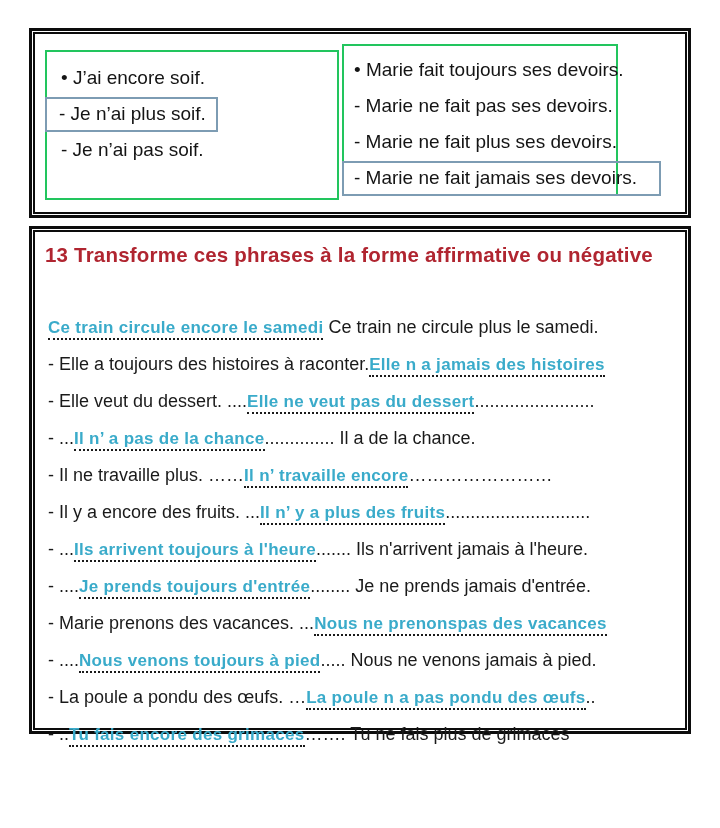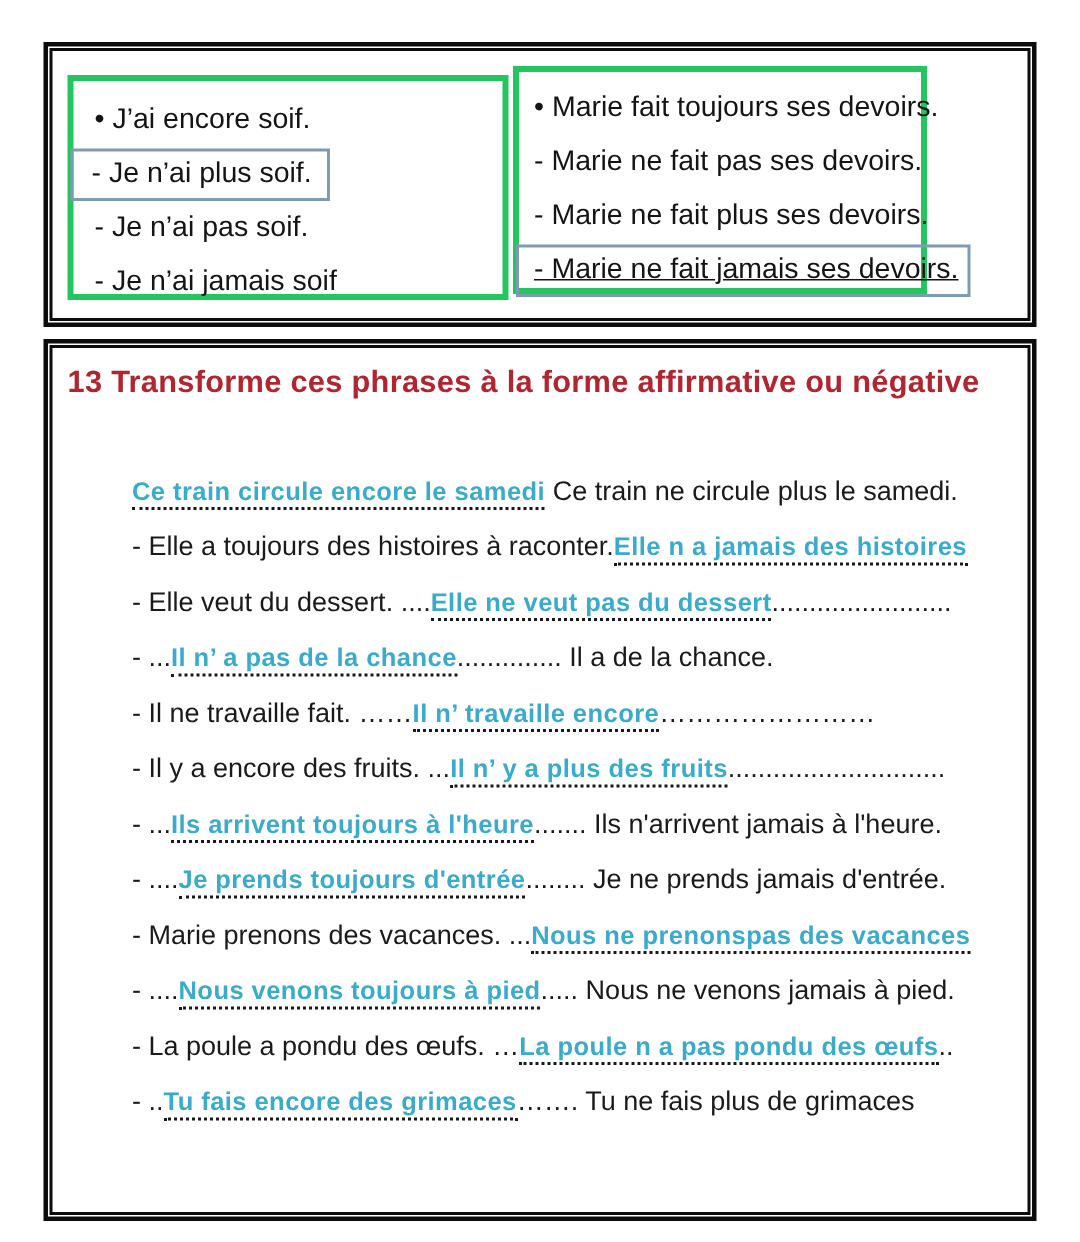--- a/index.html
+++ b/index.html
@@ -5,70 +5,69 @@
   html,body{margin:0;padding:0;background:#fff;}
   body{
     width:720px;height:828px;position:relative;overflow:hidden;
     font-family:"Liberation Sans","DejaVu Sans",sans-serif;
     color:#141414;
   }
   
   .frame{position:absolute;border:3px solid #0c0c0c;background:#fff;padding:1px;box-sizing:border-box;}
   .frame-inner{width:100%;height:100%;border:2px solid #0c0c0c;box-sizing:border-box;position:relative;background:#fff;}
   #top-frame{left:29px;top:28px;width:662px;height:190px;}
-  #bottom-frame{left:29px;top:226px;width:662px;height:588px;}
+  #bottom-frame{left:29px;top:226px;width:662px;height:508px;}
 
-  .sentence-box{position:absolute;border:4px solid #22c55e;background:#fff;box-sizing:border-box;}
+  .sentence-box{position:absolute;border:2px solid #22c55e;background:#fff;box-sizing:border-box;}
   #left-box{left:10px;top:16px;width:294px;height:150px;padding:8px 0 0 14px;}
   #right-box{left:307px;top:10px;width:276px;height:152px;padding:6px 0 0 10px;}
   .sentence-line{font-size:19px;line-height:36px;white-space:nowrap;}
   .hl-box{border:2px solid var(--hl,#7d9cb3);display:inline-block;padding:2px 10px 3px 12px;margin-left:-16px;line-height:26px;}
-  #right-box .hl-box{margin-left:-12px;padding:2px 6px 3px 10px;text-decoration:underline;}
+  #right-box .hl-box{margin-left:-12px;padding:2px 22px 3px 10px;}
 
   #exercise-title{
     color:var(--red,#b02530);font-weight:bold;font-size:20.5px;
     padding:11px 0 0 10px;letter-spacing:.2px;
   }
   #exercise-lines{padding:42px 12px 0 13px;}
-  .ex-line{font-size:18px;line-height:37px;white-space:nowrap;margin-left:40px;}
+  .ex-line{font-size:18px;line-height:37px;white-space:nowrap;}
   .print{color:#1a1a1a;}
   .answer{
     color:var(--blue,#3aabca);font-weight:bold;font-size:17px;
     border-bottom:2px dotted #1a1a1a;padding-bottom:1px;letter-spacing:.3px;
   }
 </style>
 </head>
 <body style="--red: #b02530; --blue: #3aabca; --hl: #7d9cb3;">
 
 <div class="frame" id="top-frame">
   <div class="frame-inner">
     <div class="sentence-box" id="left-box">
         <div class="sentence-line">• J’ai encore soif.</div>
         <div class="sentence-line"><span class="hl-box">- Je n’ai plus soif.</span></div>
         <div class="sentence-line">- Je n’ai pas soif.</div>
-        <div class="sentence-line">- Je n’ai jamais soif</div>
       </div>
     <div class="sentence-box" id="right-box">
         <div class="sentence-line">• Marie fait toujours ses devoirs.</div>
         <div class="sentence-line">- Marie ne fait pas ses devoirs.</div>
         <div class="sentence-line">- Marie ne fait plus ses devoirs.</div>
         <div class="sentence-line"><span class="hl-box">- Marie ne fait jamais ses devoirs.</span></div>
       </div>
   </div>
 </div>
 
 <div class="frame" id="bottom-frame">
   <div class="frame-inner">
     <div id="exercise-title">13 Transforme ces phrases à la forme affirmative ou négative</div>
     <div id="exercise-lines">
         <div class="ex-line"><span class="answer">Ce train  circule encore le samedi</span><span class="print"> Ce train ne circule plus le samedi.</span></div>
         <div class="ex-line"><span class="print">- Elle a toujours des histoires à raconter.</span><span class="answer">Elle n a jamais des histoires</span></div>
         <div class="ex-line"><span class="print">- Elle veut du dessert. ....</span><span class="answer">Elle ne veut  pas du dessert</span><span class="print">........................</span></div>
         <div class="ex-line"><span class="print">- ...</span><span class="answer">Il n’ a  pas de la chance</span><span class="print">.............. Il a de la chance.</span></div>
-        <div class="ex-line"><span class="print">- Il ne travaille fait. ……</span><span class="answer">Il n’ travaille encore</span><span class="print">……………………</span></div>
+        <div class="ex-line"><span class="print">- Il ne travaille plus. ……</span><span class="answer">Il n’ travaille encore</span><span class="print">……………………</span></div>
         <div class="ex-line"><span class="print">- Il y a encore des fruits. ...</span><span class="answer">Il n’ y a plus des fruits</span><span class="print">.............................</span></div>
         <div class="ex-line"><span class="print">- ...</span><span class="answer">Ils arrivent toujours à l'heure</span><span class="print">....... Ils n'arrivent jamais à l'heure.</span></div>
         <div class="ex-line"><span class="print">- ....</span><span class="answer">Je  prends toujours d'entrée</span><span class="print">........ Je ne prends jamais d'entrée.</span></div>
         <div class="ex-line"><span class="print">- Marie prenons des vacances. ...</span><span class="answer">Nous ne prenonspas des vacances</span></div>
         <div class="ex-line"><span class="print">- ....</span><span class="answer">Nous  venons toujours à pied</span><span class="print">..... Nous ne venons jamais à pied.</span></div>
         <div class="ex-line"><span class="print">- La poule a pondu des œufs. …</span><span class="answer">La poule n a pas pondu des œufs</span><span class="print">..</span></div>
         <div class="ex-line"><span class="print">- ..</span><span class="answer">Tu  fais encore des grimaces</span><span class="print">……. Tu ne fais plus de grimaces</span></div>
       </div>
   </div>
 </div>

